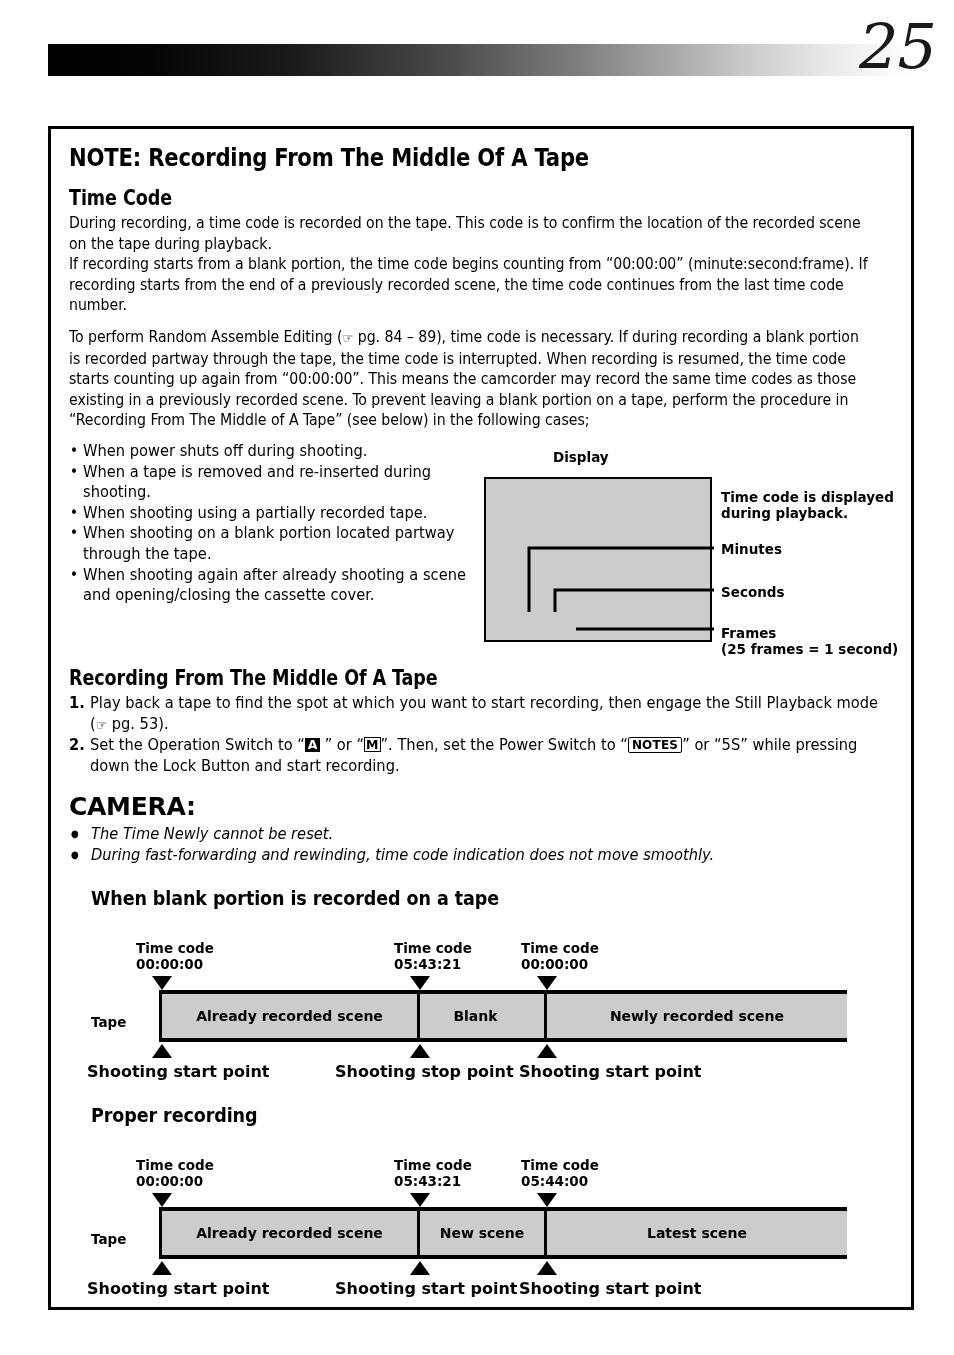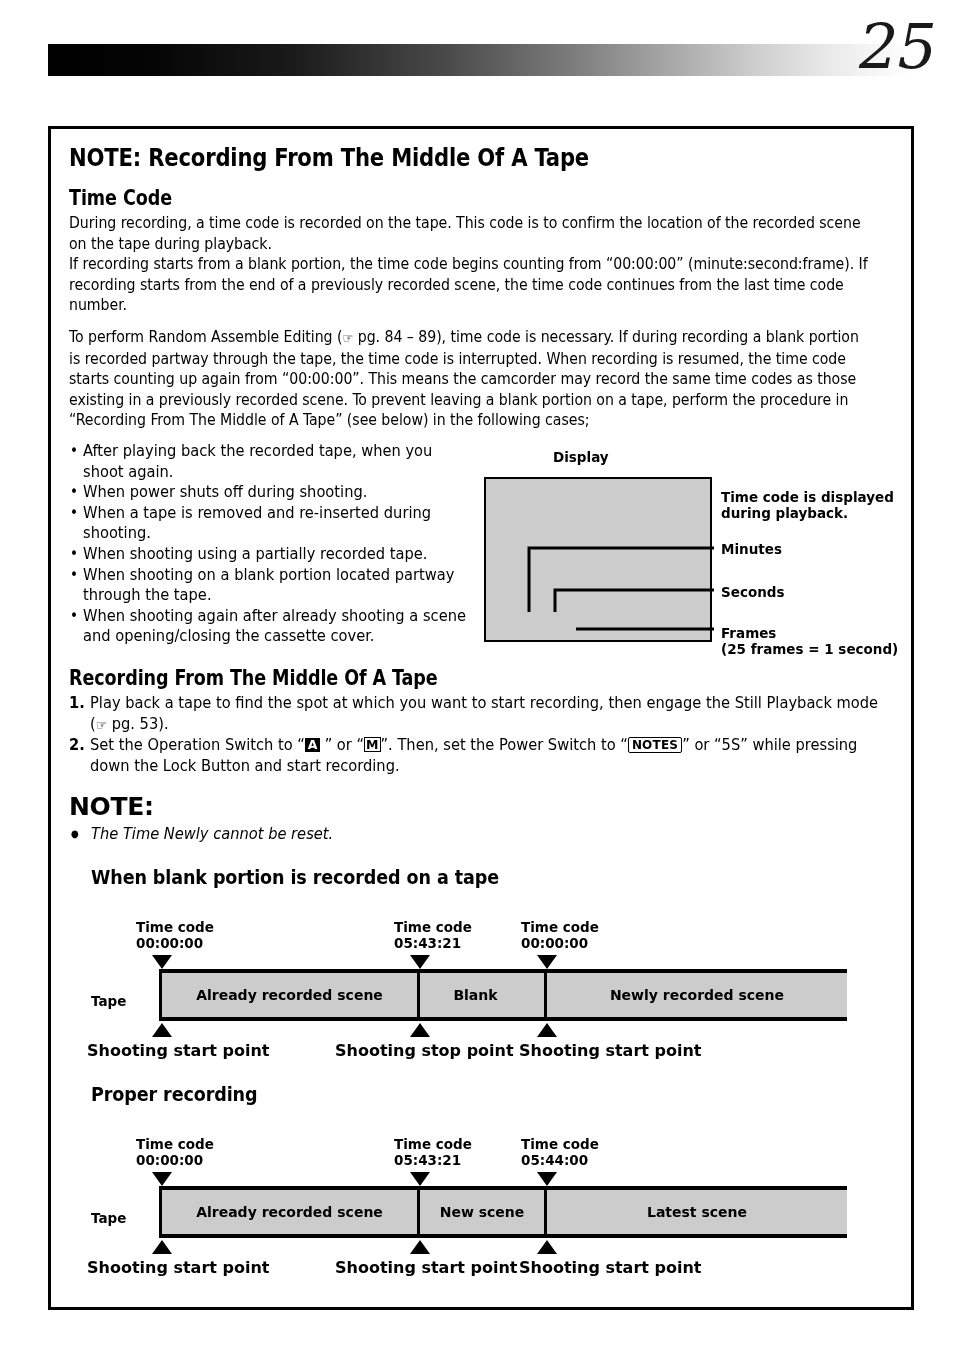--- a/index.html
+++ b/index.html
@@ -337,21 +337,20 @@
 
   <div class="body-col">
     <p class="body">During recording, a time code is recorded on the tape. This code is to confirm the location of the recorded scene on the tape during playback.</p>
     <p class="body" style="margin-top:0">If recording starts from a blank portion, the time code begins counting from “00:00:00” (minute:second:frame). If recording starts from the end of a previously recorded scene, the time code continues from the last time code number.</p>
     <p class="body"><span>To perform Random Assemble Editing (</span><span class="hand-icon">☞</span> <span>pg. 84 – 89</span><span>), time code is necessary. If during recording a blank portion is recorded partway through the tape, the time code is interrupted. When recording is resumed, the time code starts counting up again from “00:00:00”. This means the camcorder may record the same time codes as those existing in a previously recorded scene. To prevent leaving a blank portion on a tape, perform the procedure in “Recording From The Middle of A Tape” (see below) in the following cases;</span></p>
   </div>
 
   <div class="mid-row">
 
     <ul class="dot-list">
-      <li>After playing back the recorded tape, when you shoot again.</li>
       <li>When power shuts off during shooting.</li>
       <li>When a tape is removed and re-inserted during shooting.</li>
       <li>When shooting using a partially recorded tape.</li>
       <li>When shooting on a blank portion located partway through the tape.</li>
       <li>When shooting again after already shooting a scene and opening/closing the cassette cover.</li>
     </ul>
 
     <div class="display-diagram">
       <div class="display-caption">Display</div>
       <div class="display-box"></div>
@@ -382,23 +381,24 @@
 
   <ol class="steps">
     <li>
       <span class="num">1.</span><span>Play back a tape to find the spot at which you want to start recording, then engage the Still Playback mode (</span><span class="hand-icon">☞</span> <span>pg. 53</span><span>).</span>
     </li>
     <li>
       <span class="num">2.</span><span>Set the Operation Switch to “</span><span class="badge-fill">A</span> <span>” or “</span><span class="badge-outline">M</span><span>”. Then, set the Power Switch to “</span><span class="badge-camera">NOTES</span><span>” or “5S” while pressing down the Lock Button and start recording.</span>
     </li>
   </ol>
 
-  <h2 class="notes-title">NOTE:</h2>
+  <h2 class="notes-title">CAMERA:</h2>
   <ul class="notes-list">
     <li>The Time Newly cannot be reset.</li>
+    <li>During fast-forwarding and rewinding, time code indication does not move smoothly.</li>
   </ul>
 
   <div class="tape-section">
     <h3 class="tape-title">When blank portion is recorded on a tape</h3>
 
     <div class="tape-graphic">
 
       <div class="tc-label" style="left:67px; top:22px;">
         <span>Time code</span><br>
         <span>00:00:00</span>

